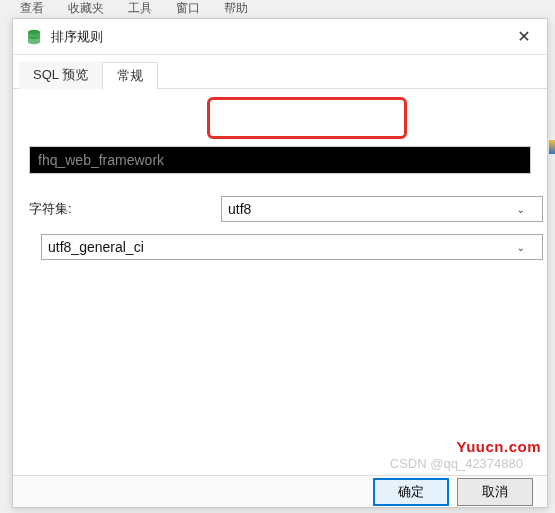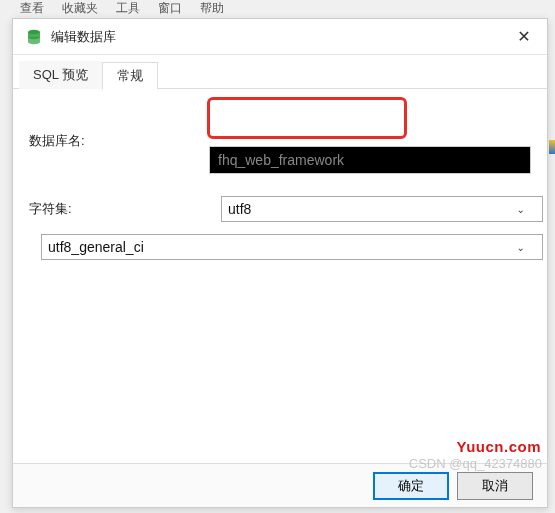--- a/index.html
+++ b/index.html
@@ -11,21 +11,21 @@
     width: 555px;
     height: 513px;
     overflow: hidden;
     position: relative;
   }
   .bg-menu {
     position: absolute;
     top: 0; left: 0;
     height: 22px;
     display: flex;
-    gap: 18px;
+    gap: 24px;
     padding-left: 20px;
     color: #555;
     font-size: 12px;
   }
   .dialog {
     position: absolute;
     left: 12px;
     top: 18px;
     width: 536px;
     height: 490px;
@@ -133,21 +133,21 @@
   }
   .select-arrow {
     position: absolute;
     right: 6px; top: 50%;
     transform: translateY(-50%);
     pointer-events: none;
     color: #444;
     font-size: 10px;
   }
   .footer {
-    height: 44px;
+    height: 32px;
     border-top: 1px solid #ddd;
     display: flex;
     justify-content: flex-end;
     align-items: center;
     gap: 8px;
     padding: 0 14px;
     background: #fafafa;
   }
   .btn {
     min-width: 76px;
@@ -166,21 +166,21 @@
     position: absolute;
     right: 6px; bottom: 52px;
     color: #d40000;
     font-weight: bold;
     font-size: 15px;
     letter-spacing: 0.5px;
     opacity: 0.9;
   }
   .watermark2 {
     position: absolute;
-    right: 5px; bottom: 36px;
+    right: 24px; bottom: 36px;
     color: #bbb;
     font-size: 13px;
     opacity: 0.8;
   }
   .side-decor {
     position: absolute;
     right: 0; top: 140px;
     width: 6px; height: 14px;
     background: linear-gradient(#f7c328,#3478d1);
   }
@@ -201,33 +201,32 @@
 <div class="dialog">
 
   <div class="titlebar">
     <span class="db-icon">
       <svg width="18" height="18" viewBox="0 0 18 18">
         <ellipse cx="9" cy="4" rx="6" ry="2.2" fill="#2e9e3f"></ellipse>
         <path d="M3 4v5c0 1.2 2.7 2.2 6 2.2s6-1 6-2.2V4" fill="#2e9e3f" opacity="0.85"></path>
         <path d="M3 9v5c0 1.2 2.7 2.2 6 2.2s6-1 6-2.2V9" fill="#2e9e3f" opacity="0.7"></path>
       </svg>
     </span>
-    <span class="titlebar-title">编辑数据库</span>
+    <span class="titlebar-title">排序规则</span>
     <span class="close-btn">✕</span>
   </div>
 
   <div class="tabs">
     <div class="tab">SQL 预览</div>
     <div class="tab active">常规</div>
   </div>
 
   <div class="content">
 
     <div class="row">
-      <div class="row-label">数据库名:</div>
       <input class="text-input" readonly="" value="fhq_web_framework" style="">
     </div>
     <div class="highlight-box"></div>
 
     <div style="height:10px"></div>
 
     <div class="row">
       <div class="row-label">字符集:</div>
       <div class="select-wrap">
         <input class="select-input" value="utf8" style="">

